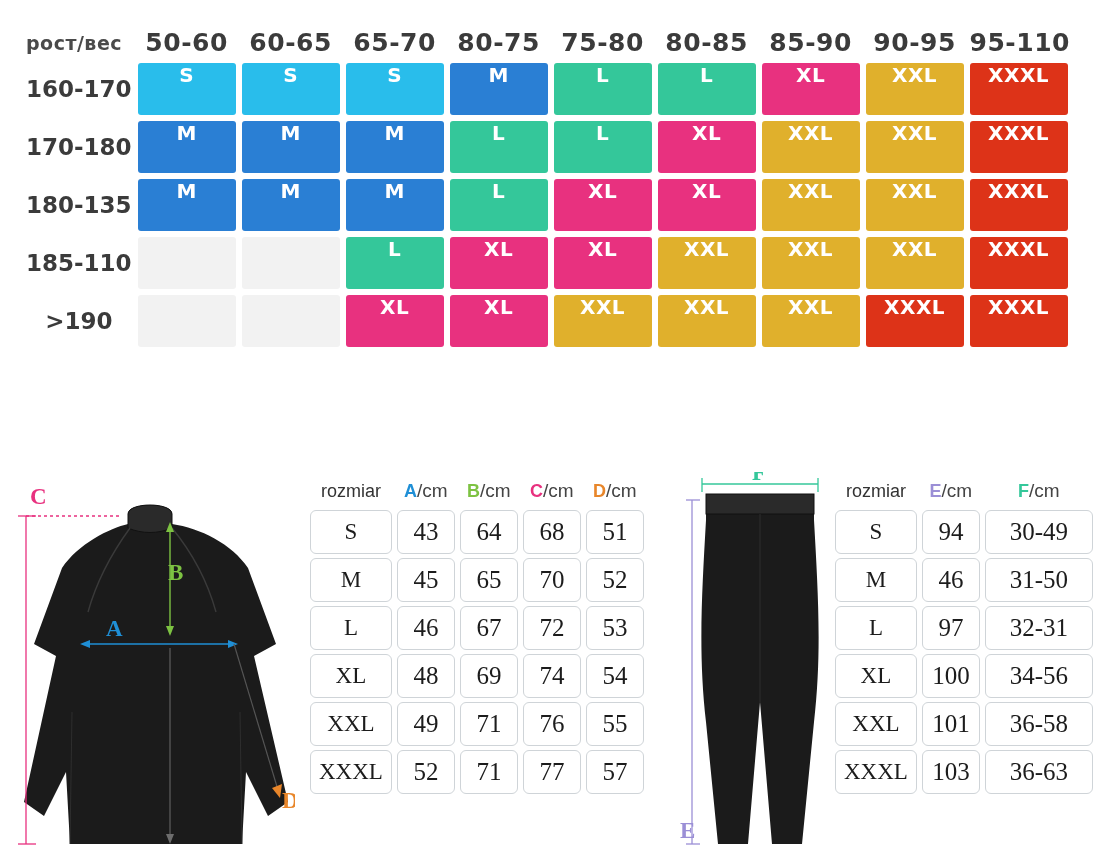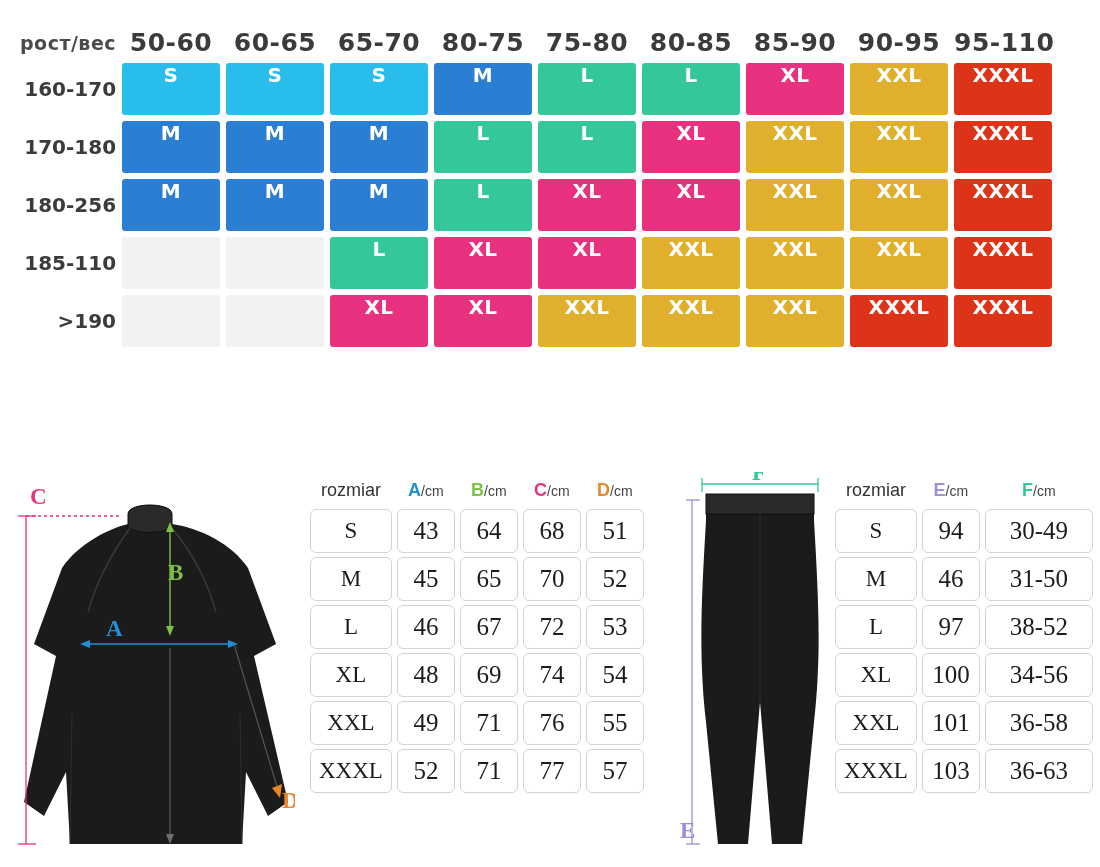--- a/index.html
+++ b/index.html
@@ -7,21 +7,21 @@
     width:1100px;height:867px;
     background:#ffffff;
     font-family:"DejaVu Sans", sans-serif;
     position:relative;
     overflow:hidden;
   }
 
   
   #matrix{
     position:absolute;
-    left:8px;top:0;
+    left:14px;top:0;
     width:1012px;
   }
   table.matrix{
     border-collapse:separate;
     border-spacing:6px 6px;
     margin-left:6px;
     margin-top:22px;
   }
   table.matrix td, table.matrix th{
     padding:0;
@@ -38,24 +38,23 @@
   .col-head{
     width:98px;
     font-size:25px;
     font-weight:bold;
     color:#3b3b3b;
     text-align:center;
     letter-spacing:0.5px;
     white-space:nowrap;
   }
   .row-head{
-    font-size:20px;
+    font-size:23px;
     font-weight:bold;
     color:#3b3b3b;
-    text-align:right;
     padding-right:12px;
     white-space:nowrap;
     width:140px;
   }
   .cell{
     width:98px;
     height:52px;
     text-align:center;
     vertical-align:middle;
     font-size:20px;
@@ -100,21 +99,21 @@
   .meas-table th{
     font-size:18px;
     font-weight:normal;
     color:#333;
     padding:0 4px 4px 4px;
     text-align:center;
     font-family:"Liberation Sans", sans-serif;
     white-space:nowrap;
   }
   .meas-table th .k{ font-weight:bold; }
-  .meas-table th .u{ font-size:14px;color:#444; }
+  .meas-table th .u{ font-size:19px;color:#444; }
   .meas-table td{
     padding:0;
   }
   .vbox{
     border:1.6px solid #cfd4d8;
     border-radius:6px;
     height:44px;
     min-width:58px;
     display:flex;
     align-items:center;
@@ -203,21 +202,21 @@
             <div class="cell" style="background: rgb(224, 176, 44);">XXL</div>
           </td>
           <td>
             <div class="cell" style="background: rgb(224, 176, 44);">XXL</div>
           </td>
           <td>
             <div class="cell" style="background: rgb(221, 51, 24);">XXXL</div>
           </td>
         </tr>
         <tr>
-          <th class="row-head">180-256</th>
+          <th class="row-head">180-135</th>
           <td>
             <div class="cell" style="background: rgb(42, 127, 212);">M</div>
           </td>
           <td>
             <div class="cell" style="background: rgb(42, 127, 212);">M</div>
           </td>
           <td>
             <div class="cell" style="background: rgb(42, 127, 212);">M</div>
           </td>
           <td>
@@ -536,21 +535,21 @@
           </td>
         </tr>
         <tr>
           <td>
             <div class="vbox size">L</div>
           </td>
           <td>
             <div class="vbox">97</div>
           </td>
           <td>
-            <div class="vbox wide">38-52</div>
+            <div class="vbox wide">32-31</div>
           </td>
         </tr>
         <tr>
           <td>
             <div class="vbox size">XL</div>
           </td>
           <td>
             <div class="vbox">100</div>
           </td>
           <td>

